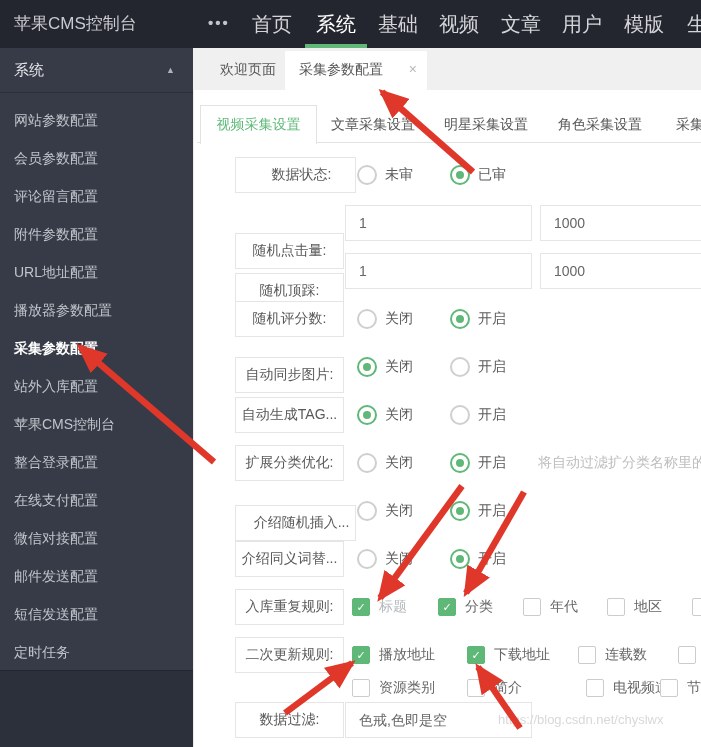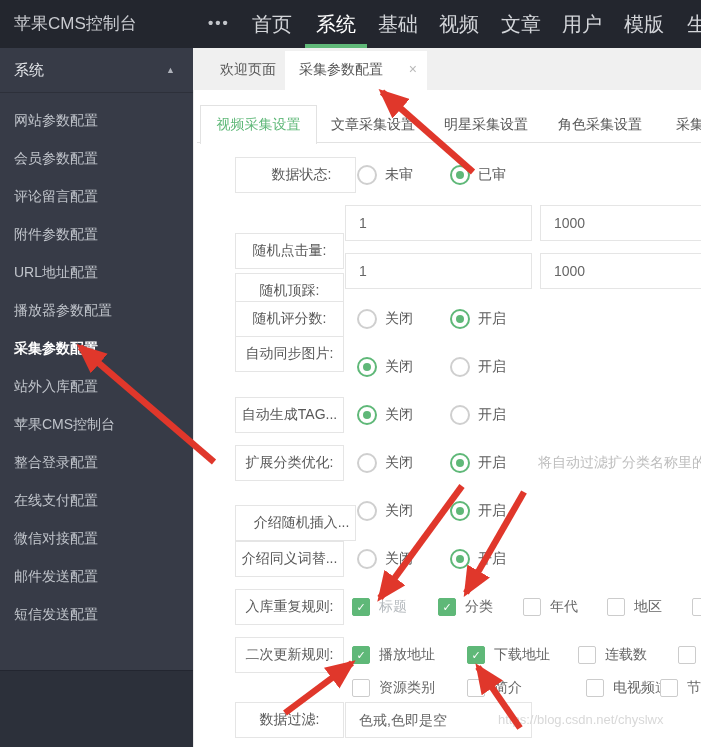--- a/index.html
+++ b/index.html
@@ -87,20 +87,21 @@
         <div class="side-item">URL地址配置</div>
         <div class="side-item">播放器参数配置</div>
         <div class="side-item active">采集参数配置</div>
         <div class="side-item">站外入库配置</div>
         <div class="side-item">苹果CMS控制台</div>
         <div class="side-item">整合登录配置</div>
         <div class="side-item">在线支付配置</div>
         <div class="side-item">微信对接配置</div>
         <div class="side-item">邮件发送配置</div>
         <div class="side-item">短信发送配置</div>
+        <div class="side-item">定时任务</div>
       </div>
     <div class="side-footer"></div>
   </div>
 
   <div class="tabstrip">
     <div class="tab-plain">欢迎页面</div>
     <div class="tab-active">
       <span class="tab-label">采集参数配置</span>
       <span class="tab-close">×</span>
     </div>
@@ -134,21 +135,21 @@
       <div class="frm-input" style="left: 540px; width: 165px; top: 253px;">1000</div>
       <div class="frm-label" style="top: 301px;">随机评分数:</div>
       <div class="radio-wrap" style="left: 357px; top: 309px;">
         <div class="radio"></div>
         <div class="radio-text">关闭</div>
       </div>
       <div class="radio-wrap" style="left: 450px; top: 309px;">
         <div class="radio checked"></div>
         <div class="radio-text">开启</div>
       </div>
-      <div class="frm-label" style="top: 336px; text-align: right;">自动同步图片:</div>
+      <div class="frm-label" style="top: 357px; text-align: right;">自动同步图片:</div>
       <div class="radio-wrap" style="left: 357px; top: 357px;">
         <div class="radio checked"></div>
         <div class="radio-text">关闭</div>
       </div>
       <div class="radio-wrap" style="left: 450px; top: 357px;">
         <div class="radio"></div>
         <div class="radio-text">开启</div>
       </div>
       <div class="frm-label" style="top: 397px;">自动生成TAG...</div>
       <div class="radio-wrap" style="left: 357px; top: 405px;">

